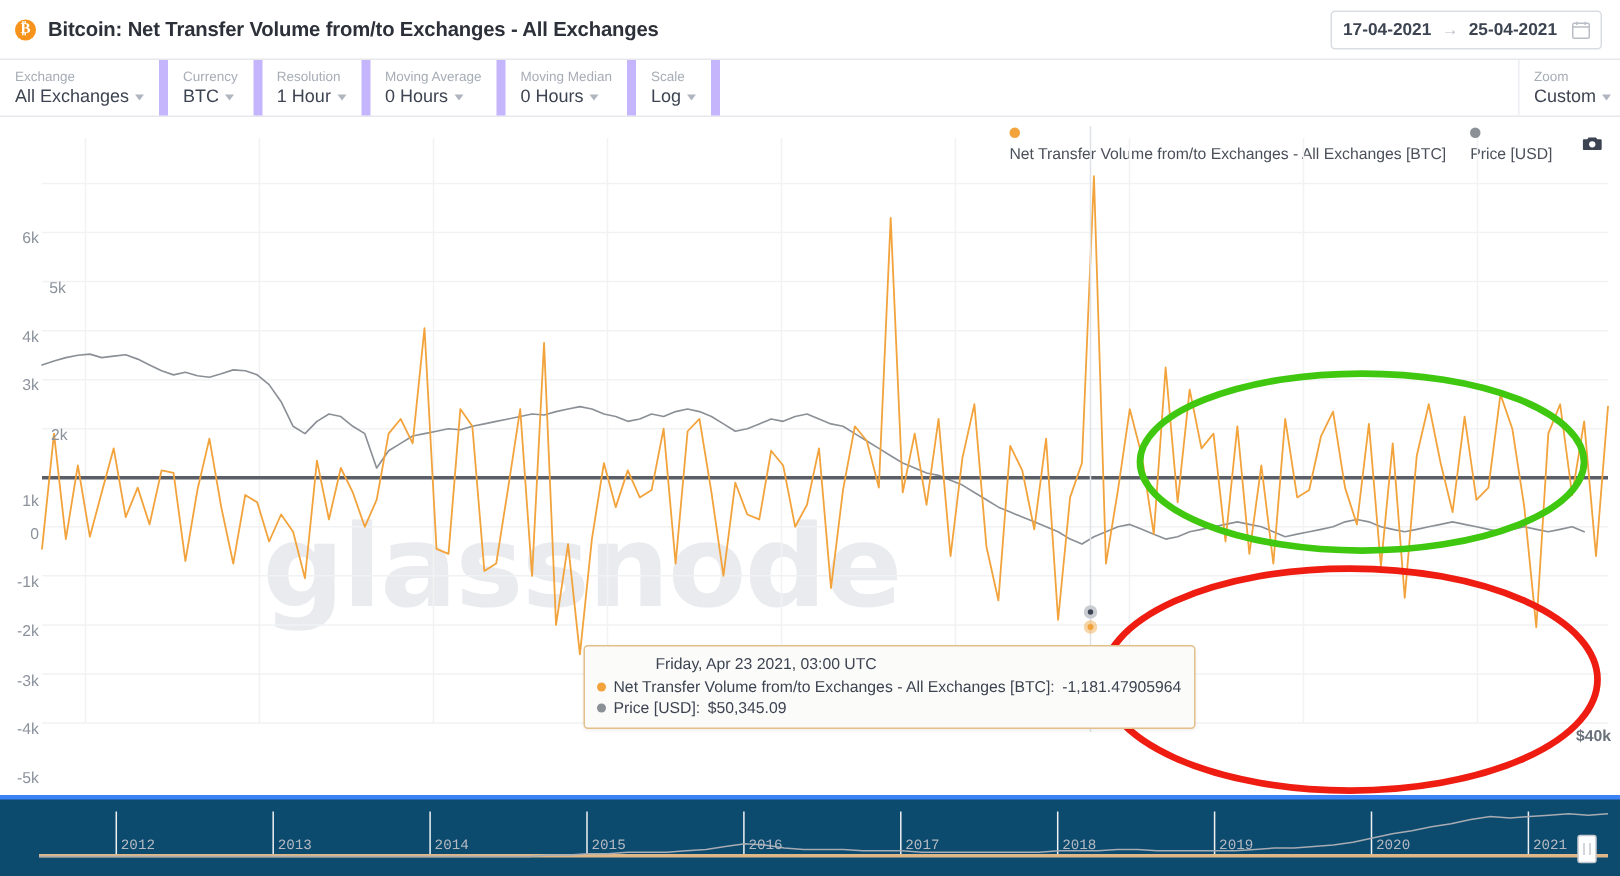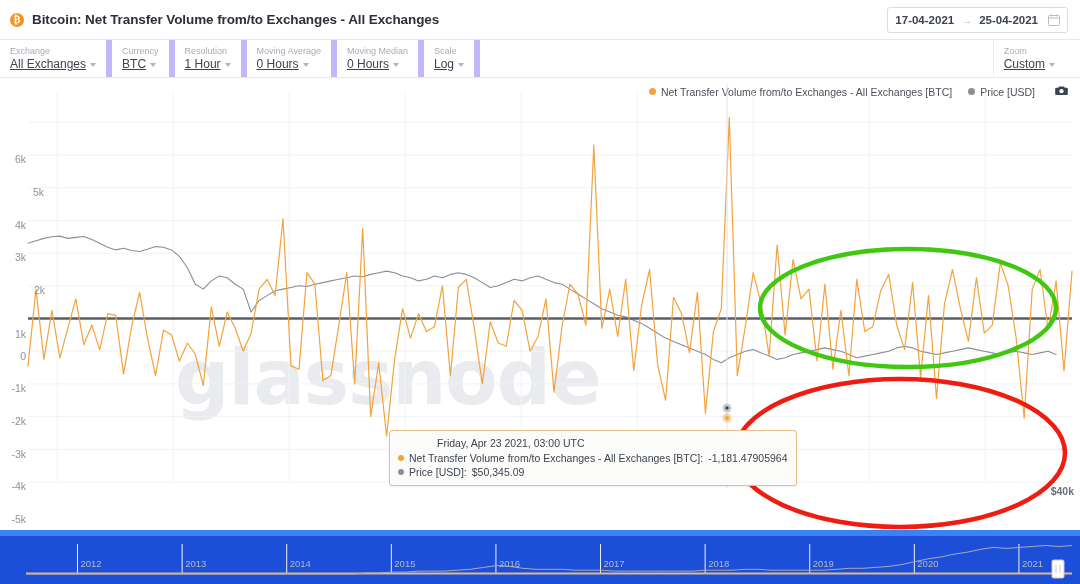--- a/index.html
+++ b/index.html
@@ -61,45 +61,45 @@
   .tb-group {
     padding: 3px 10px 3px 10px;
     border-right: 6px solid #c4b5fd;
     display: flex; flex-direction: column; justify-content: center;
     min-width: 0;
   }
   .tb-group:first-child { padding-left: 10px; }
   .tb-label { font-size: 9px; color: #a7adb6; line-height: 11px; white-space: nowrap; }
   .tb-value {
     font-size: 12px; color: #3d4451; line-height: 14px;
-    display: flex; align-items: center; gap: 4px; white-space: nowrap; text-decoration: underline;
+    display: flex; align-items: center; gap: 4px; white-space: nowrap;
   }
   .caret {
     width: 0; height: 0;
     border-left: 3.5px solid transparent;
     border-right: 3.5px solid transparent;
     border-top: 4px solid #b0b6bf;
     margin-top: 2px;
   }
   .tb-spacer { flex: 1 1 auto; border-right: none; }
-  .tb-right { margin-left: auto; border-right: none; border-left: 1px solid #eceef1; padding-right: 25px; }
+  .tb-right { margin-left: auto; border-right: none; border-left: 1px solid #eceef1; padding-right: 6px; }
 
   
   .chart-area {
     position: relative;
     flex: 1 1 auto;
     height: 452px;
     background: #fff;
   }
   .legend {
     position: absolute; top: 7px; right: 12px;
     display: flex; align-items: center; gap: 16px;
     font-size: 10.5px; color: #4a505a;
   }
-  .legend-item { display: flex; align-items: center; gap: 5px; white-space: nowrap; }
+  .legend-item { display: flex; align-items: flex-start; gap: 5px; white-space: nowrap; flex-direction: column; }
   .legend-dot { width: 7px; height: 7px; border-radius: 50%; }
   .cam-icon { margin-left: 4px; }
 
   .plot-svg { position: absolute; left: 0; top: 0; }
 
   .watermark {
     position: absolute;
     left: 175px; top: 255px;
     font-size: 76px;
     font-weight: bold;
@@ -148,23 +148,24 @@
   }
   .tt-head { color: #3d4451; margin-bottom: 1px; padding-left: 39px; }
   .tt-row { display: flex; align-items: center; gap: 5px; text-align: right; }
   .tt-dot { width: 6px; height: 6px; border-radius: 50%; flex: 0 0 6px; }
   .tt-val { font-weight: normal; }
 
   
   .navigator {
     flex: 0 0 54px;
     height: 54px;
-    border-top: 6px solid #3b82f6;
+    border-top: 3px solid #3b82f6;
     position: relative;
-    background: #1d4ed8;
+    background: #0c4a6e;
+    font-family: Liberation Mono, monospace;
   }
   .nav-year {
     position: absolute;
     font-size: 9.5px;
     color: #b5bac2;
     bottom: 15px;
   }
 </style>
 </head>
 <body>

